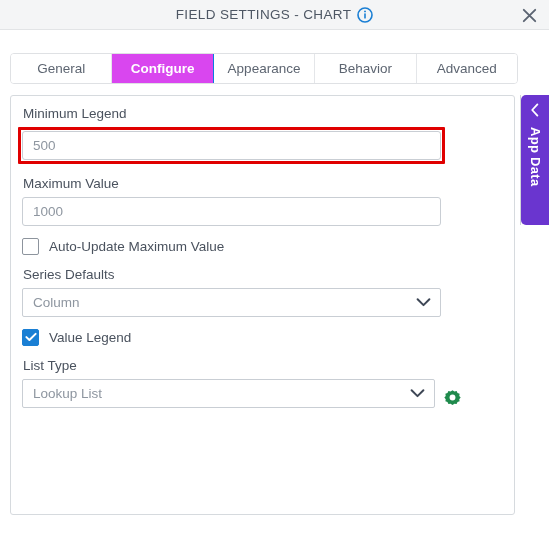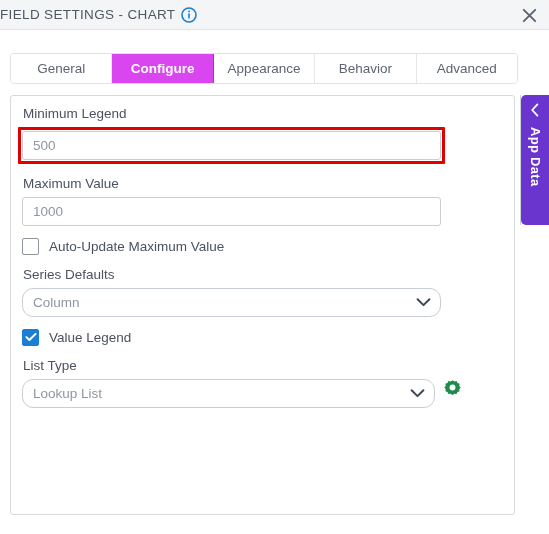--- a/index.html
+++ b/index.html
@@ -25,20 +25,21 @@
     width: 549px; height: 30px;
     background: #f4f5f6;
     border-bottom: 1px solid #e2e4e6;
   }
   .title-center {
     position: absolute;
     left: 0; top: 0;
     width: 549px; height: 29px;
     display: flex;
     align-items: center;
+    justify-content: center;
     gap: 6px;
   }
   .title-text {
     font-size: 13.5px;
     letter-spacing: 0.35px;
     color: #4e5764;
     font-weight: 400;
     white-space: nowrap;
   }
   .info-icon { display: block; width: 16px; height: 16px; }
@@ -155,39 +156,39 @@
   .check-label {
     font-size: 13.5px;
     color: #4a525e;
   }
 
   .select {
     position: relative;
     width: 419px;
     height: 29px;
     border: 1px solid #c9ced4;
-    border-radius: 11px;
+    border-radius: 2px;
     background: #ffffff;
     display: flex;
     align-items: center;
     padding-left: 10px;
     font-size: 13.5px;
     color: #8e96a0;
     cursor: pointer;
   }
   .chev {
     position: absolute;
     right: 9px; top: 50%;
     transform: translateY(-50%);
     display: block;
   }
 
   .row-inline {
     display: flex;
-    align-items: flex-start;
+    align-items: flex-end;
     gap: 8px;
   }
   .gear-btn {
     width: 19px; height: 19px;
     display: flex; align-items: center; justify-content: center;
     cursor: pointer;
   }
   .gear-btn svg { display: block; }
 
   

